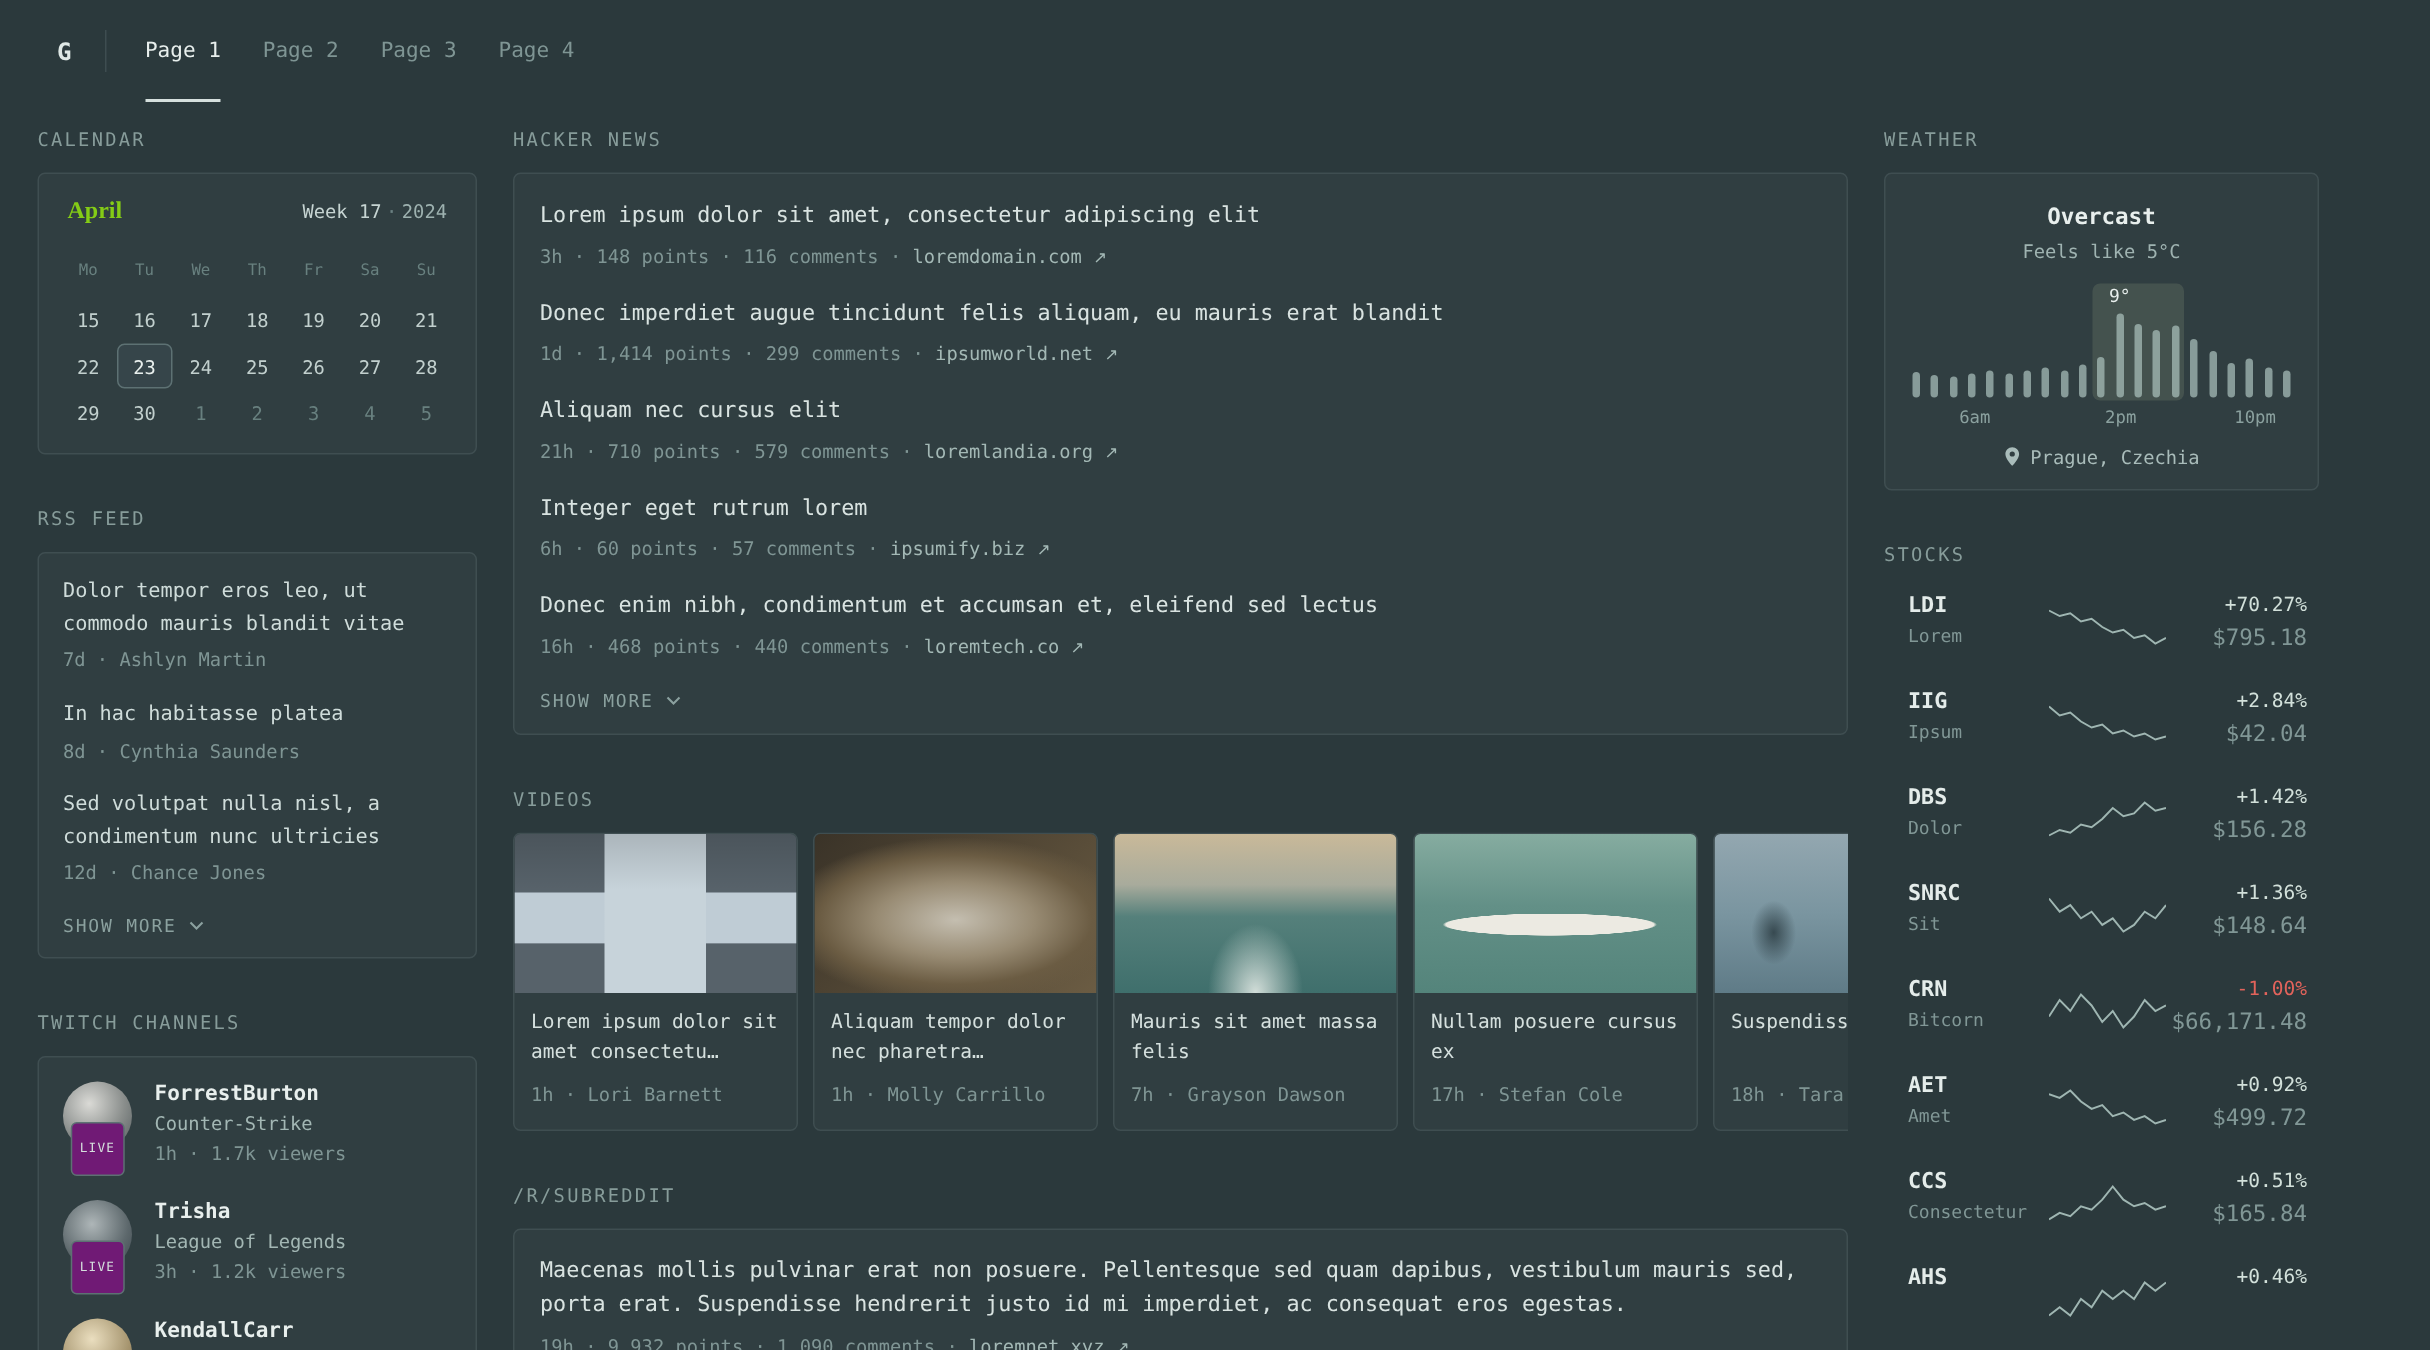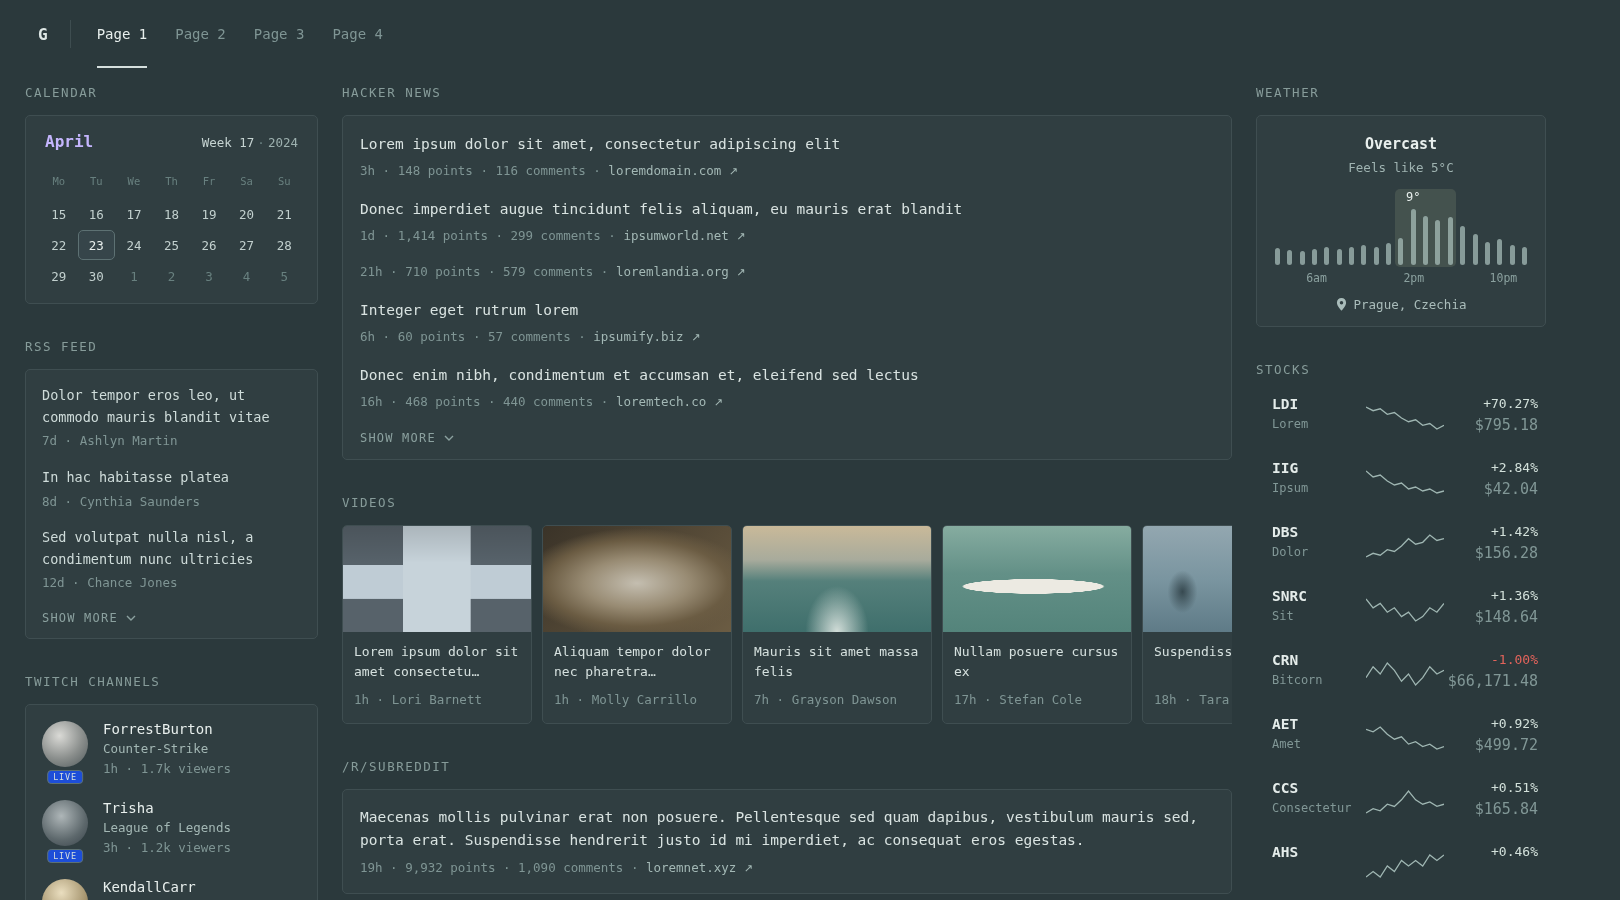--- a/index.html
+++ b/index.html
@@ -27,21 +27,21 @@
   .item-headline{font-size:13.5px;line-height:1.6;color:#cfdcda;cursor:pointer;}
   .item-meta{font-size:12.5px;color:#7f9594;margin-top:4px;line-height:1.5;}
   .domain{color:#a3b8b5;cursor:pointer;}
   .ext{font-family:"DejaVu Sans",sans-serif;font-size:11px;color:#a3b8b5;}
   .show-more{display:inline-flex;align-items:center;gap:8px;font-size:12px;letter-spacing:1.2px;color:#8ba19f;cursor:pointer;margin-top:2px;}
   .chev{stroke:#8ba19f;}
 
   
   .calendar-card{padding:16px 14px 12px;}
   .cal-head{display:flex;justify-content:space-between;align-items:baseline;padding:0 5px;}
-  .cal-month{font-size:16px;font-weight:700;color:#c4b5fd;}
+  .cal-month{font-size:16px;font-weight:700;color:#84cc16;font-family:Liberation Serif, serif;}
   .cal-week{font-size:12.5px;color:#c6d4d2;}
   .cal-week .dot{color:#6b8182;margin:0 3px;}
   .cal-year{color:#9db1af;}
   .cal-grid{display:grid;grid-template-columns:repeat(7,1fr);row-gap:1px;}
   .cal-dh-row{margin-top:24px;}
   .cal-dh{font-size:10.5px;color:#68807f;text-align:center;}
   .cal-days{margin-top:12px;}
   .cal-day{height:30px;display:flex;align-items:center;justify-content:center;font-size:12.5px;color:#c2d0ce;border:1px solid transparent;border-radius:5px;cursor:pointer;}
   .cal-day.muted{color:#68807f;}
   .cal-day.selected{background:#36454a;border-color:#5d7173;color:#e8efed;}
@@ -52,22 +52,22 @@
 
   
   .twitch-card{padding:16px;}
   .twitch-row{display:flex;gap:15px;margin-bottom:21px;cursor:pointer;}
   .twitch-row:last-child{margin-bottom:0;}
   .avatar-wrap{position:relative;width:46px;flex:none;}
   .avatar{width:46px;height:46px;border-radius:50%;}
   .avatar-1{background:radial-gradient(circle at 38% 32%,#dadad6,#8a8e8c 55%,#4f585a);}
   .avatar-2{background:radial-gradient(circle at 42% 35%,#aeb6b8,#5d686c 60%,#38424a);}
   .avatar-3{background:radial-gradient(circle at 42% 30%,#eadebf,#a5946e 60%,#6a5d42);}
-  .live-badge{position:absolute;left:50%;bottom:-5px;transform:translateX(-50%);background:#1d4ed8;border:1px solid #5d7173;border-radius:4px;font-size:8.5px;letter-spacing:.8px;padding:1px 5px;color:#d5dfdd;}
-  .twitch-name{font-size:14px;font-weight:400;color:#e8efed;}
+  .live-badge{position:absolute;left:50%;bottom:-5px;transform:translateX(-50%);background:#701a75;border:1px solid #5d7173;border-radius:4px;font-size:8.5px;letter-spacing:.8px;padding:12px 5px;color:#d5dfdd;}
+  .twitch-name{font-size:14px;font-weight:700;color:#e8efed;}
   .twitch-game{font-size:12.5px;color:#a3b7b4;margin-top:4px;}
   .twitch-row .item-meta{margin-top:4px;}
 
   
   .hn-card{padding:17px 17px 14px;}
   .hn-item{margin-bottom:17px;}
   .hn-item .item-headline{font-size:14.5px;color:#d9e3e1;}
   .hn-item .item-meta{margin-top:6px;}
   .subreddit-card{padding:16px 17px;}
   .sub-text{font-size:14.5px;line-height:1.62;color:#d9e3e1;cursor:pointer;}
@@ -262,20 +262,21 @@
         <div id="hn-list">
             <article class="hn-item">
     <div class="item-headline">Lorem ipsum dolor sit amet, consectetur adipiscing elit</div>
     <div class="item-meta">3h · 148 points · 116 comments · <span class="domain">loremdomain.com <span class="ext">↗</span></span></div>
   </article>
             <article class="hn-item">
     <div class="item-headline">Donec imperdiet augue tincidunt felis aliquam, eu mauris erat blandit</div>
     <div class="item-meta">1d · 1,414 points · 299 comments · <span class="domain">ipsumworld.net <span class="ext">↗</span></span></div>
   </article>
             <article class="hn-item">
+    <div class="item-headline">Aliquam nec cursus elit</div>
     <div class="item-meta">21h · 710 points · 579 comments · <span class="domain">loremlandia.org <span class="ext">↗</span></span></div>
   </article>
             <article class="hn-item">
     <div class="item-headline">Integer eget rutrum lorem</div>
     <div class="item-meta">6h · 60 points · 57 comments · <span class="domain">ipsumify.biz <span class="ext">↗</span></span></div>
   </article>
             <article class="hn-item">
     <div class="item-headline">Donec enim nibh, condimentum et accumsan et, eleifend sed lectus</div>
     <div class="item-meta">16h · 468 points · 440 comments · <span class="domain">loremtech.co <span class="ext">↗</span></span></div>
   </article>

